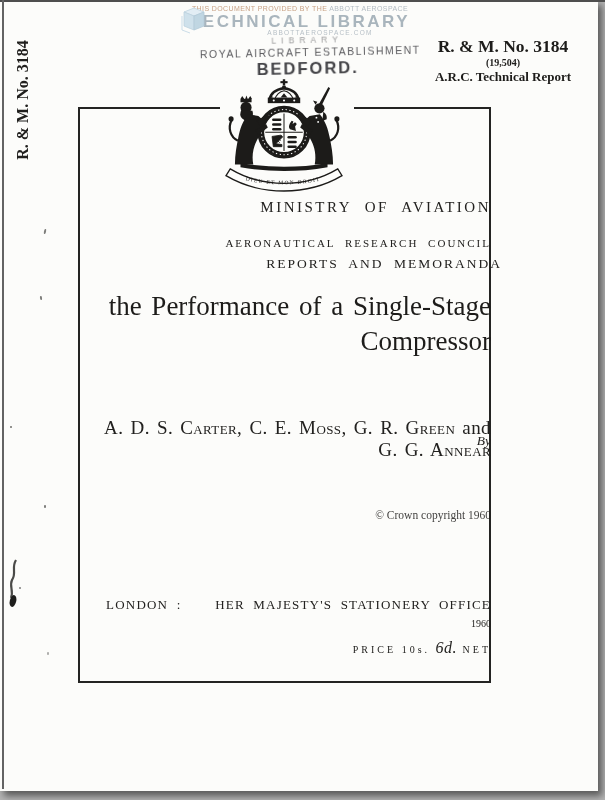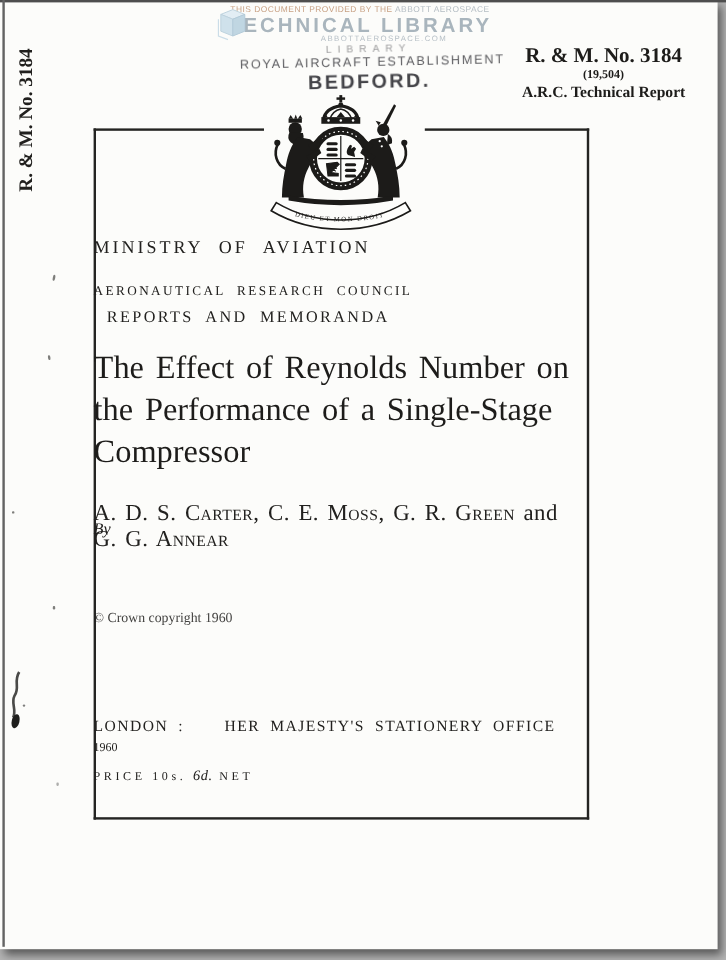--- a/index.html
+++ b/index.html
@@ -7,21 +7,21 @@
     width:605px; height:800px; position:relative; overflow:hidden;
     background:#b4b4b4;
     font-family:"Liberation Serif","DejaVu Serif",serif;
   }
   .page {
     position:absolute; left:0; top:0; width:598px; height:791px;
     background:#fcfcfa;
     box-shadow:4px 5px 7px rgba(0,0,0,.5);
   }
   .abs { position:absolute; }
-  .ctr { left:78px; width:413px; text-align:left; color:#22211f; }
+  .ctr { left:78px; width:413px; text-align:right; color:#22211f; }
 
   
   .edge-top { left:0; top:0; width:605px; height:2px; background:#4e4e4e; }
   .edge-left { left:2px; top:0; width:2px; height:789px; background:#636363; }
 
   
   .wm-line1 { top:5px; left:150px; width:300px; text-align:center;
     font-family:"Liberation Sans","DejaVu Sans",sans-serif;
     font-size:7px; letter-spacing:.4px; white-space:nowrap; }
   .wm-tan { color:#c8a184; }
@@ -61,21 +61,21 @@
   .council  { top:237px; font-size:11px; letter-spacing:2px; word-spacing:5px; }
   .series   { top:256px; font-size:13.5px; letter-spacing:2px; word-spacing:5px;padding-left:11px; }
   .title    { top:289px; font-size:27px; line-height:35px; color:#1d1c1a; word-spacing:3px; }
   .by       { top:397px; font-size:13.5px; font-style:italic;margin-top:36px; }
   .authors  { top:417px; font-size:19px; font-variant:small-caps; letter-spacing:.4px; word-spacing:2px; }
   .authors .and { font-variant:normal; }
   .copyright{ top:509px; font-size:11.5px; opacity:.85; }
   .publisher{ top:597px; font-size:13px; letter-spacing:1.2px; word-spacing:4px; white-space:pre; }
   .year     { top:618px; font-size:10px; }
   .price    { top:639px; font-size:10px; letter-spacing:3px; }
-  .price .d { font-size:12px; font-style:italic; letter-spacing:.5px; }
+  .price .d { font-size:16px; font-style:italic; letter-spacing:.5px; }
 
   
   .speck { background:#3a3a38; border-radius:40%; opacity:.65; }
 </style>
 </head>
 <body>
 
 <div class="page">
 
   <div class="abs wm-line1"><span class="wm-tan">THIS DOCUMENT PROVIDED BY THE</span> <span class="wm-gray">ABBOTT AEROSPACE</span></div>
@@ -168,21 +168,20 @@
     <text font-size="6.5" fill="#1c1b19" letter-spacing="1.5" font-family="Liberation Serif, serif">
       <textPath href="#mottoPath" startOffset="8%">DIEU ET MON DROIT</textPath>
     </text>
   </svg>
 
   <div class="abs ctr ministry">MINISTRY OF AVIATION</div>
   <div class="abs ctr council">AERONAUTICAL RESEARCH COUNCIL</div>
   <div class="abs ctr series">REPORTS AND MEMORANDA</div>
 
   <div class="abs ctr title">
-    <div>The Effect of Reynolds Number on</div>
     <div>the Performance of a Single-Stage</div>
     <div>Compressor</div>
   </div>
 
   <div class="abs ctr by">By</div>
   <div class="abs ctr authors"><span>A. D. S. Carter, C. E. Moss, G. R. Green</span> <span class="and">and</span> <span>G. G. Annear</span></div>
 
   <div class="abs ctr copyright">© Crown copyright 1960</div>
 
   <div class="abs ctr publisher">LONDON :    HER MAJESTY'S STATIONERY OFFICE</div>

